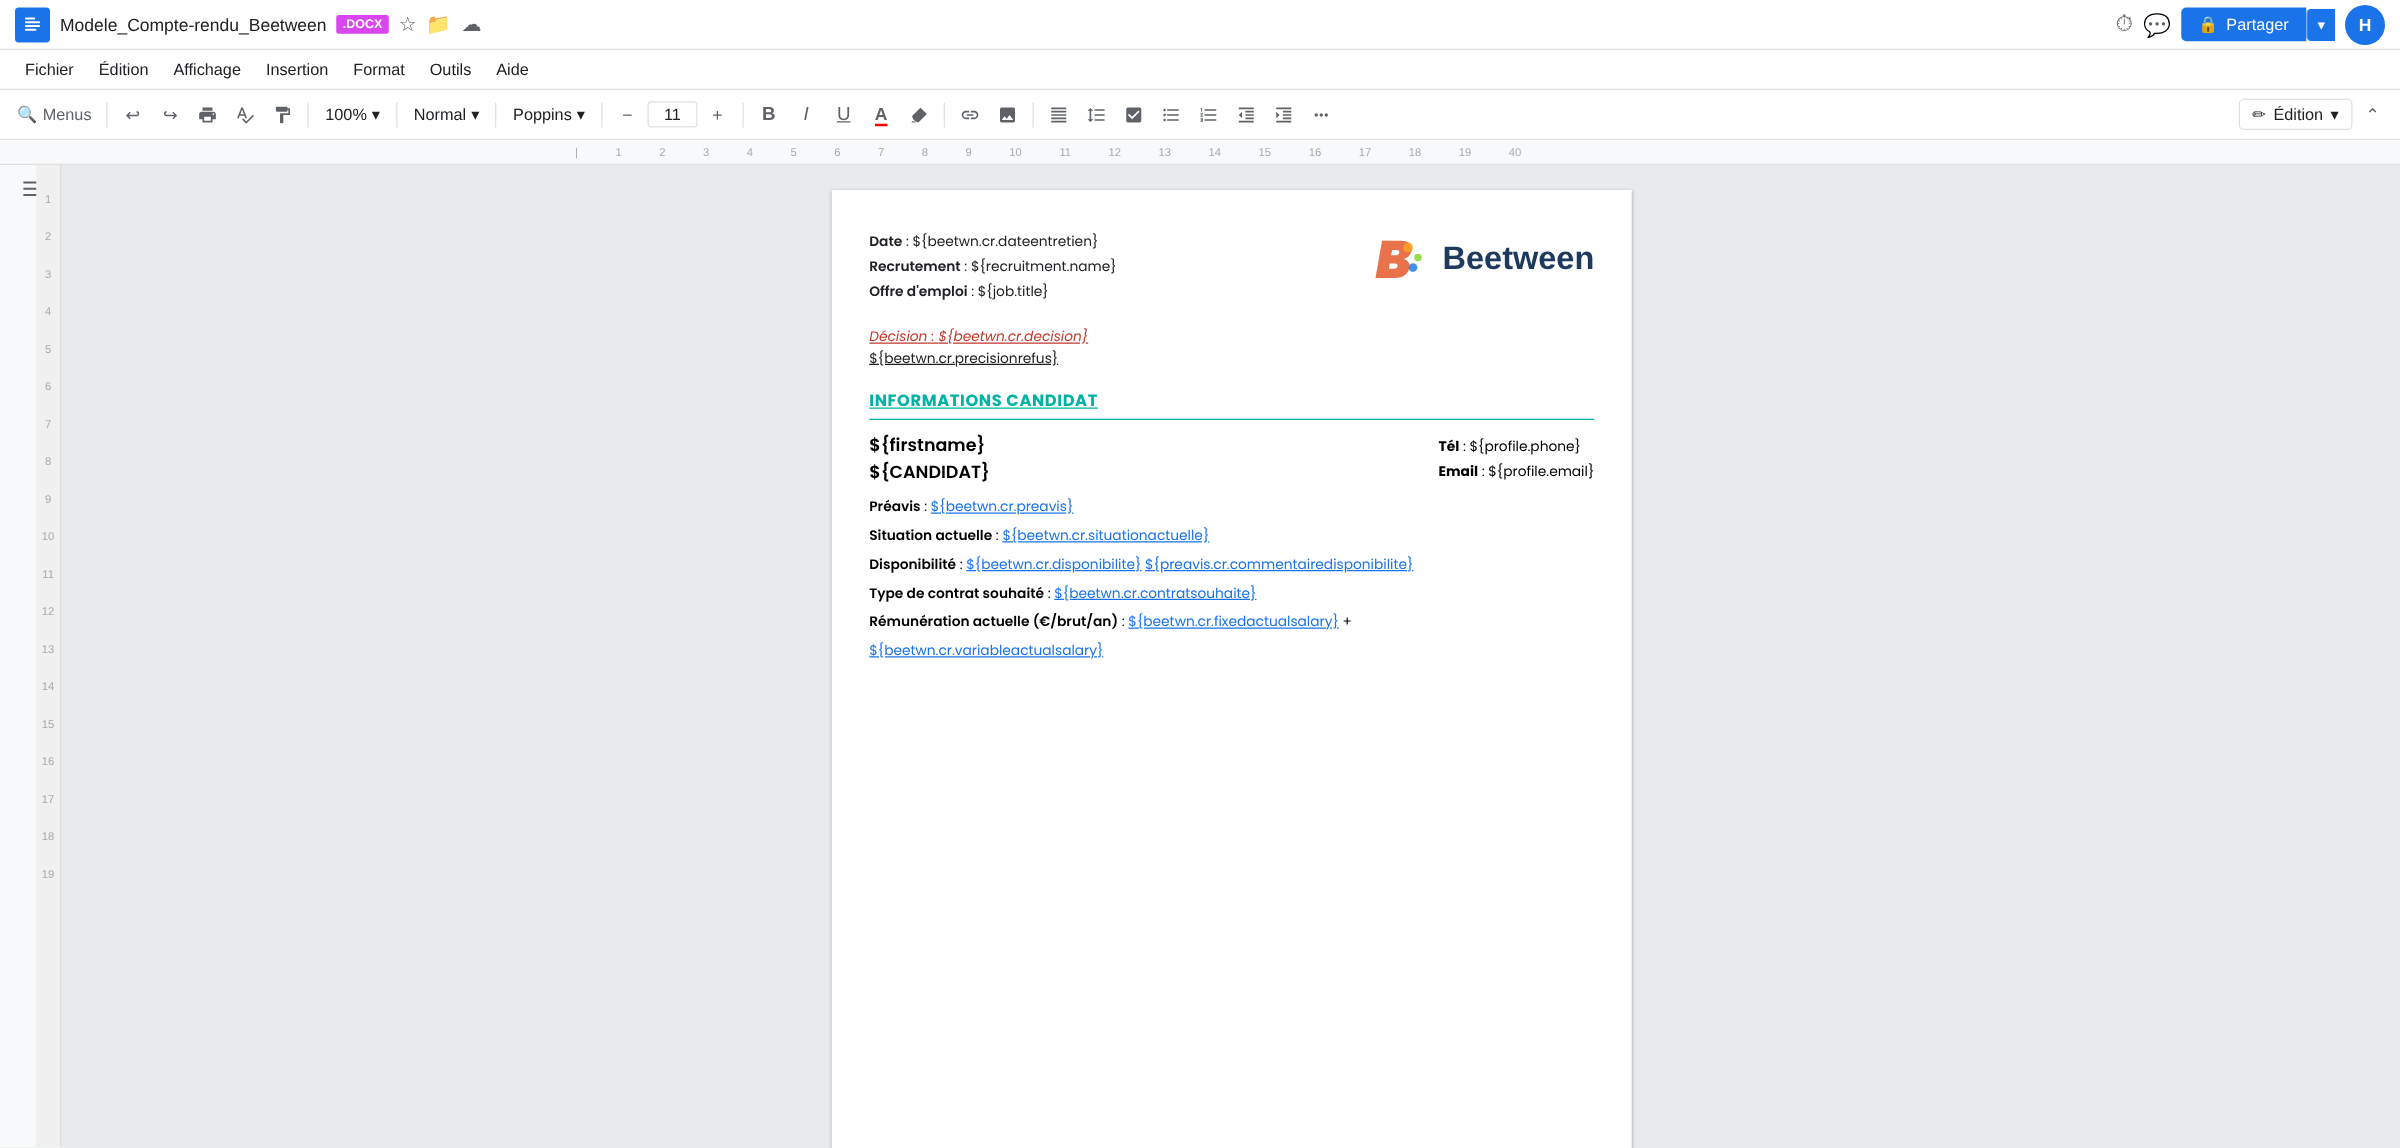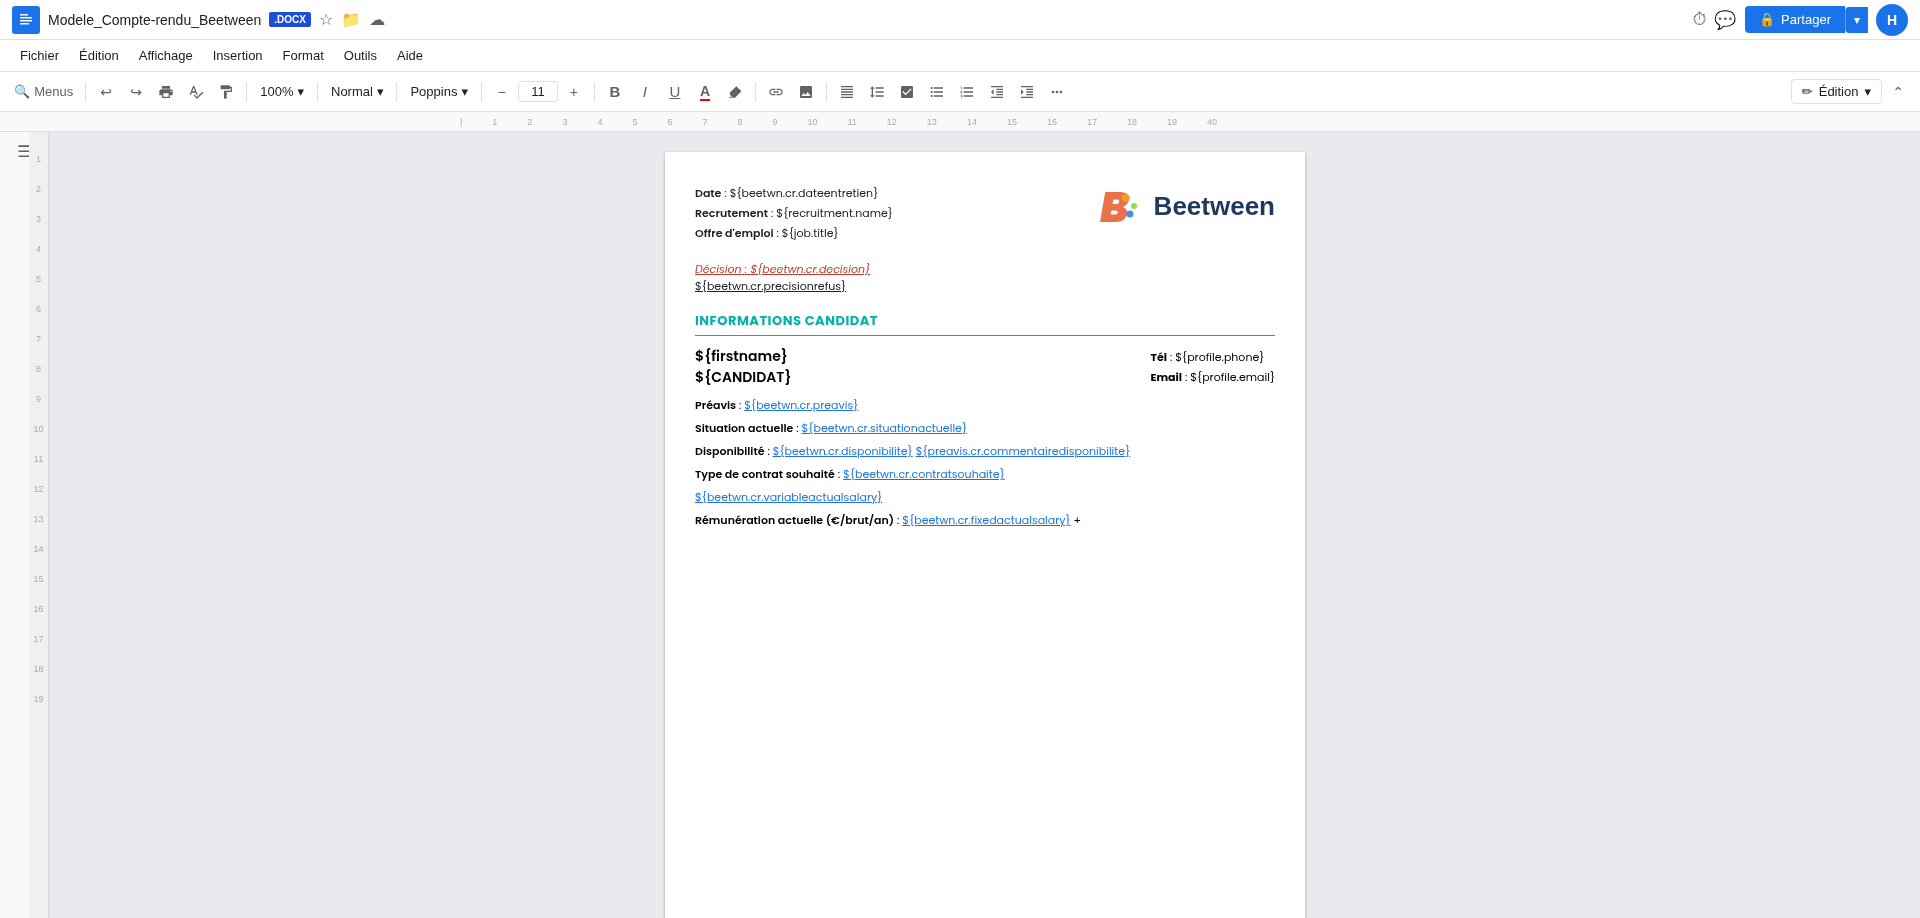--- a/index.html
+++ b/index.html
@@ -19,21 +19,21 @@
       width: 28px; height: 28px;
       background: #1a73e8;
       border-radius: 3px;
       display: flex; align-items: center; justify-content: center;
       color: white; font-size: 11px; font-weight: bold;
     }
     .title-bar .doc-name {
       font-size: 14px; color: #202124; font-weight: 500;
     }
     .title-bar .doc-badge {
-      background: #1d4ed8; color: white;
+      background: #d946ef; color: white;
       font-size: 10px; padding: 2px 5px; border-radius: 2px;
       font-weight: bold;
     }
     .title-bar .spacer { flex: 1; }
     .share-btn {
       background: #1a73e8; color: white;
       border: none; border-radius: 4px;
       padding: 6px 14px; font-size: 13px; cursor: pointer;
       display: flex; align-items: center; gap: 6px;
     }
@@ -228,20 +228,21 @@
     
     .section-title {
       color: #00b3a4;
       font-size: 13px;
       font-weight: 700;
       letter-spacing: 0.5px;
       border-bottom: 1px solid #00b3a4;
       padding-bottom: 4px;
       margin: 16px 0 10px 0;
       text-transform: uppercase;
+      text-decoration: underline;
     }
 
     
     .candidate-name-row {
       display: flex;
       justify-content: space-between;
       margin-bottom: 8px;
     }
     .candidate-name-left { font-size: 13px; font-weight: 600; }
     .candidate-contact { font-size: 11px; }
@@ -574,25 +575,25 @@
         </div>
 
         <div class="field-row">
           <span class="field-label">Type de contrat souhaité</span>
           <span> : </span>
           <span class="field-var">${beetwn.cr.contratsouhaite}</span>
         </div>
 
 
         <div class="field-row">
-          <span class="field-var">${beetwn.cr.variableactualsalary}</span>
-        </div>
-        <div class="field-row">
           <span class="field-label">Rémunération actuelle (€/brut/an)</span>
           <span> : </span>
           <span class="field-var">${beetwn.cr.fixedactualsalary}</span>
           <span> + </span>
         </div>
+        <div class="field-row">
+          <span class="field-var">${beetwn.cr.variableactualsalary}</span>
+        </div>
 
       </div>
     </div>
   </div>
 </div>
 
 </body></html>

